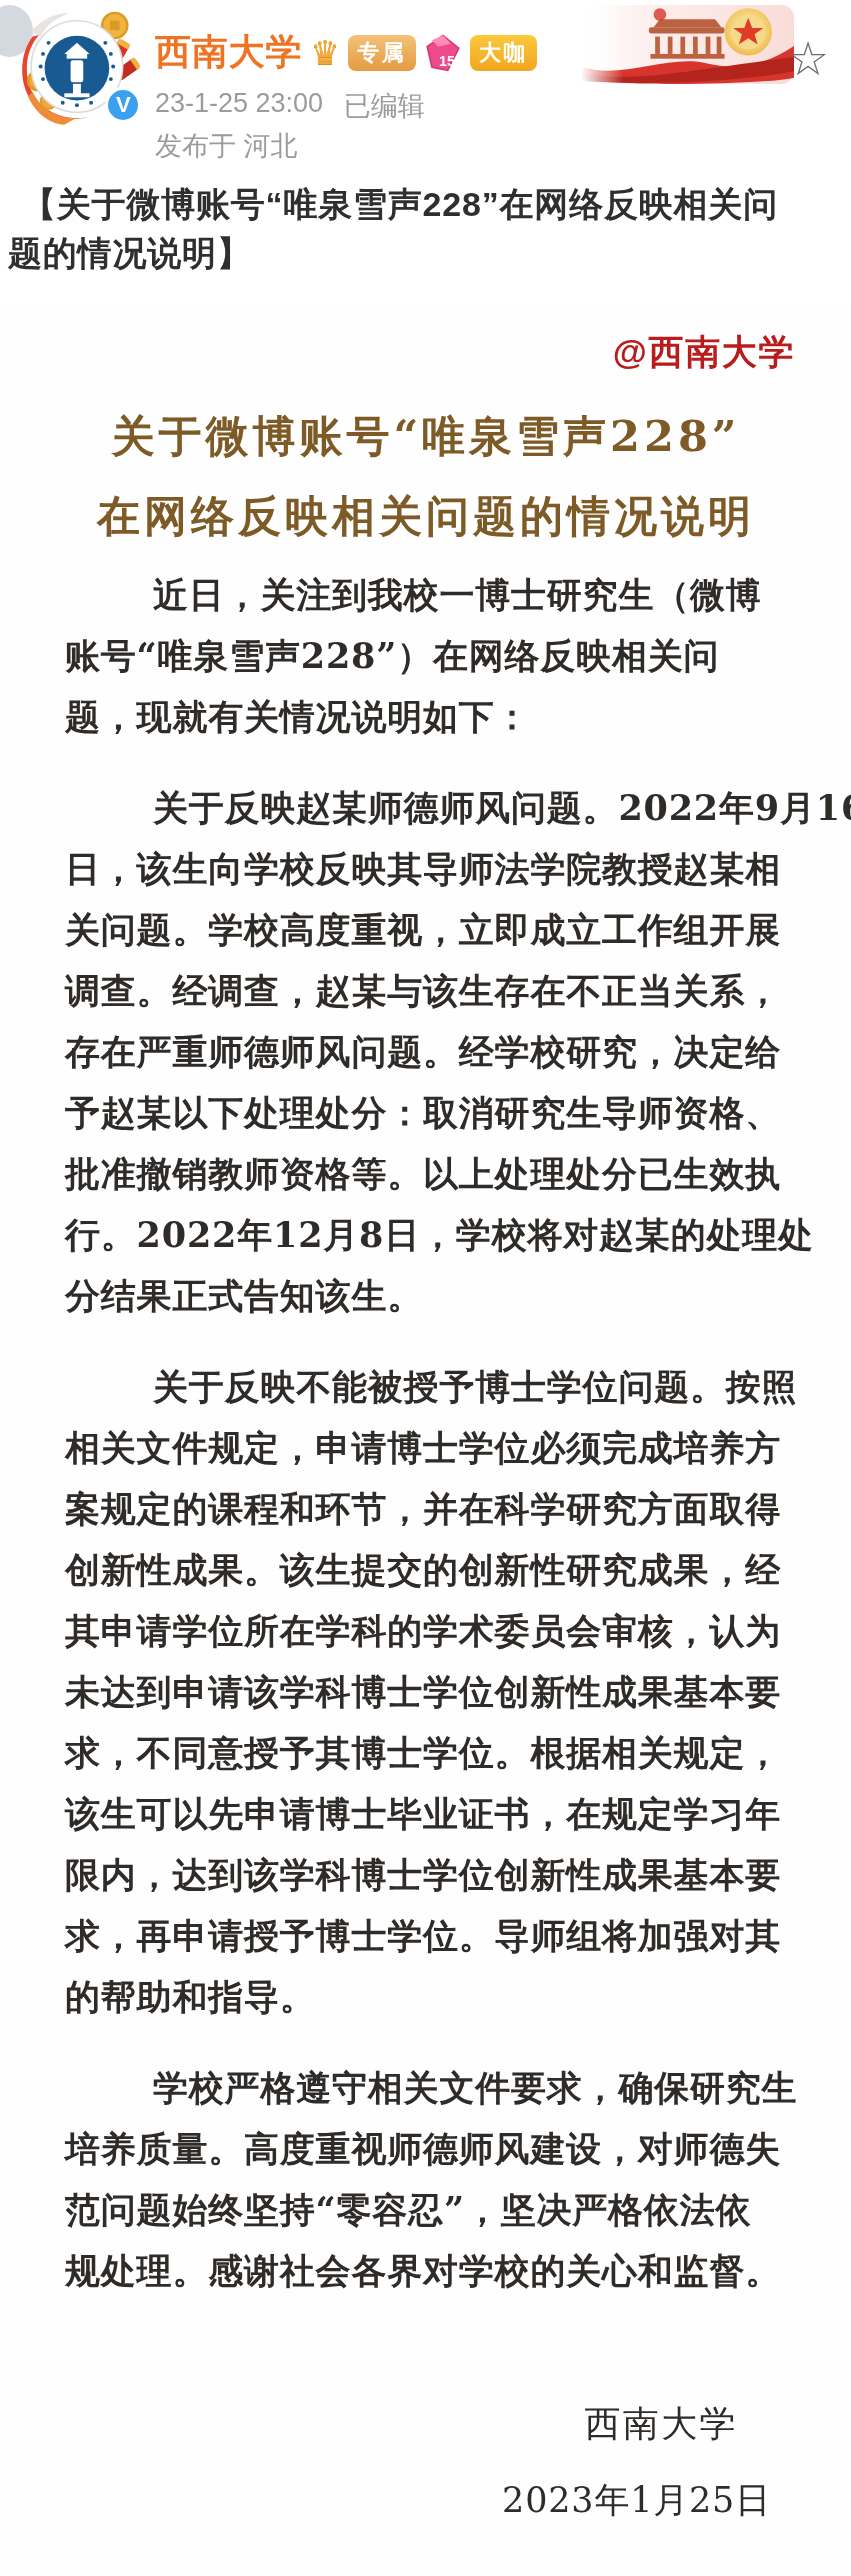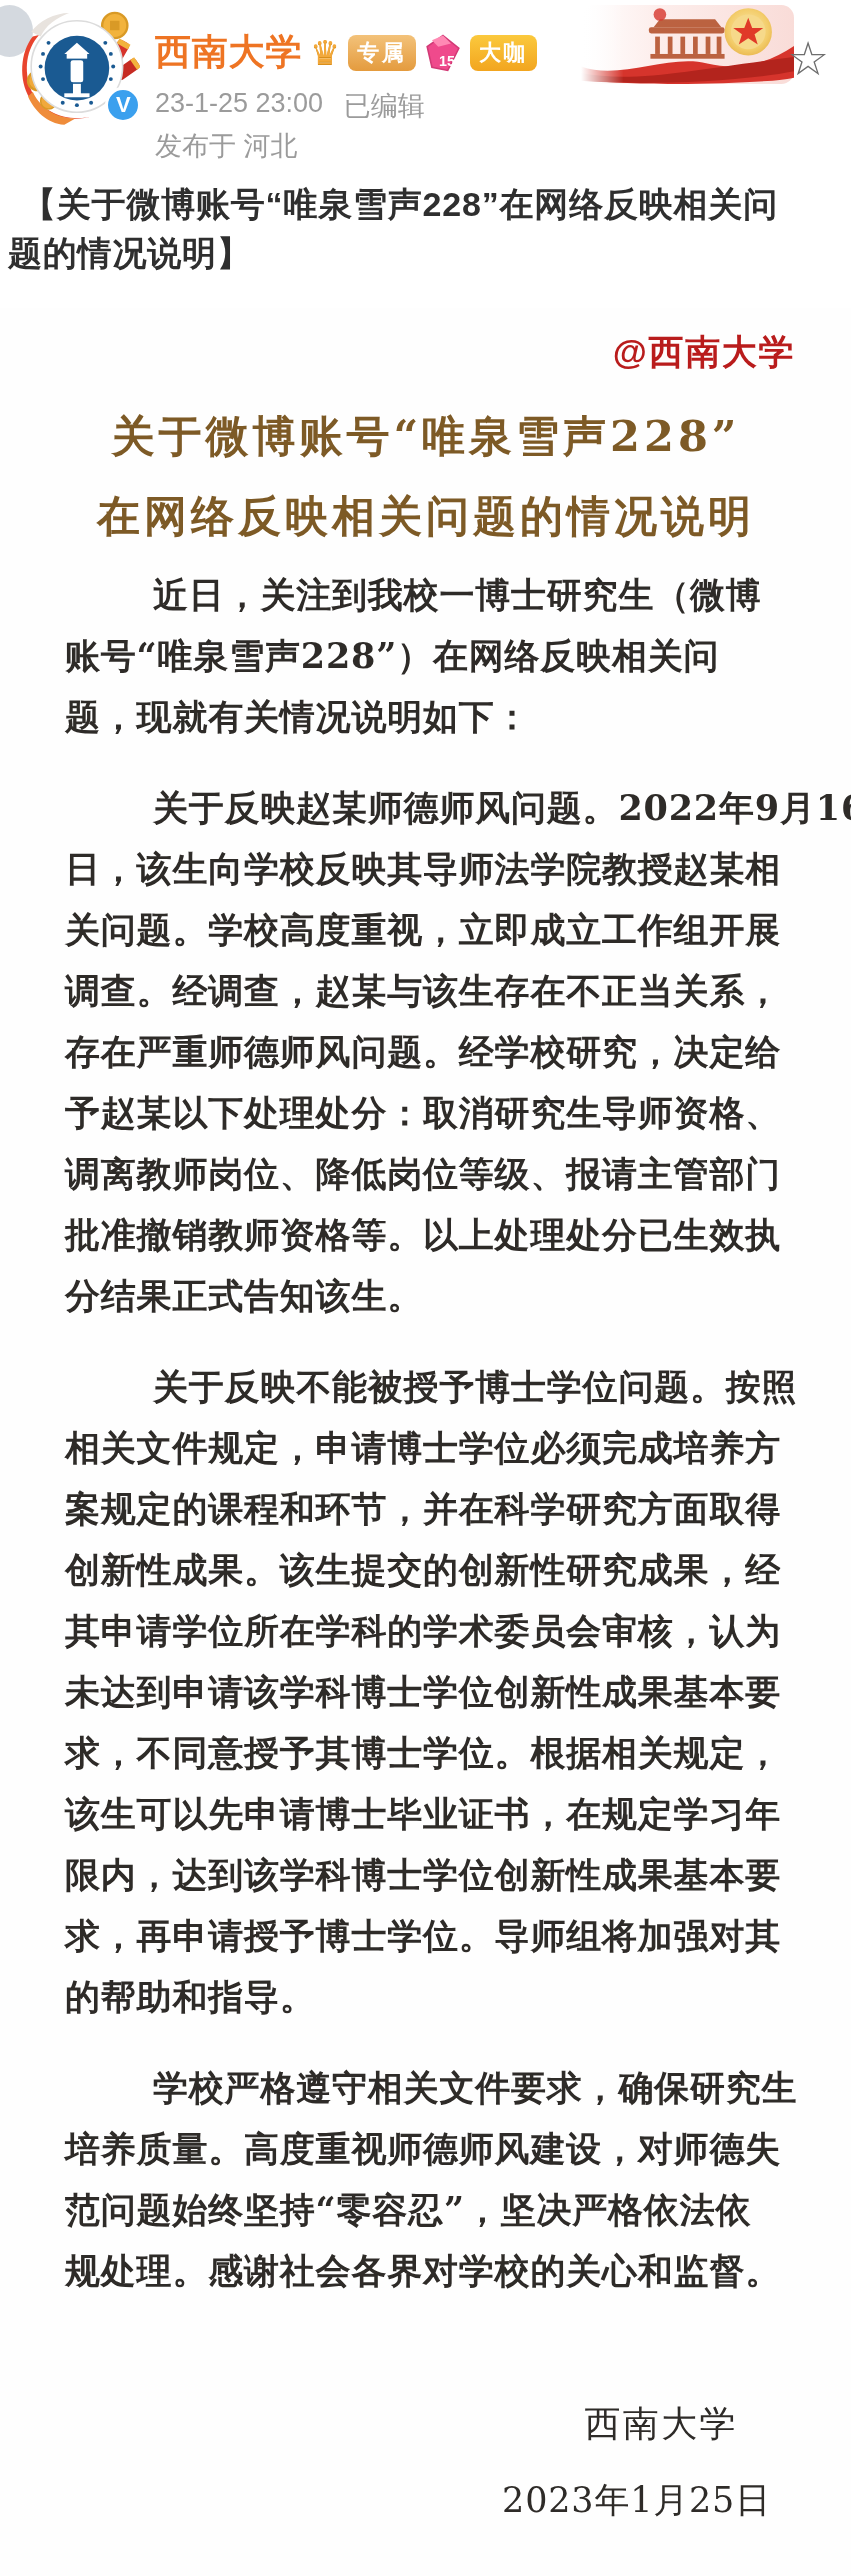--- a/index.html
+++ b/index.html
@@ -183,22 +183,22 @@
           <div class="line">账号“唯泉雪声228”）在网络反映相关问</div>
           <div class="line">题，现就有关情况说明如下：</div>
         </div>
         <div class="para">
           <div class="line">关于反映赵某师德师风问题。2022年9月16</div>
           <div class="line">日，该生向学校反映其导师法学院教授赵某相</div>
           <div class="line">关问题。学校高度重视，立即成立工作组开展</div>
           <div class="line">调查。经调查，赵某与该生存在不正当关系，</div>
           <div class="line">存在严重师德师风问题。经学校研究，决定给</div>
           <div class="line">予赵某以下处理处分：取消研究生导师资格、</div>
-          <div class="line">调离教师岗位、降低岗位等级、报请主管部门</div>
           <div class="line">批准撤销教师资格等。以上处理处分已生效执</div>
+          <div class="line">行。2022年12月8日，学校将对赵某的处理处</div>
           <div class="line">分结果正式告知该生。</div>
         </div>
         <div class="para">
           <div class="line">关于反映不能被授予博士学位问题。按照</div>
           <div class="line">相关文件规定，申请博士学位必须完成培养方</div>
           <div class="line">案规定的课程和环节，并在科学研究方面取得</div>
           <div class="line">创新性成果。该生提交的创新性研究成果，经</div>
           <div class="line">其申请学位所在学科的学术委员会审核，认为</div>
           <div class="line">未达到申请该学科博士学位创新性成果基本要</div>
           <div class="line">求，不同意授予其博士学位。根据相关规定，</div>

